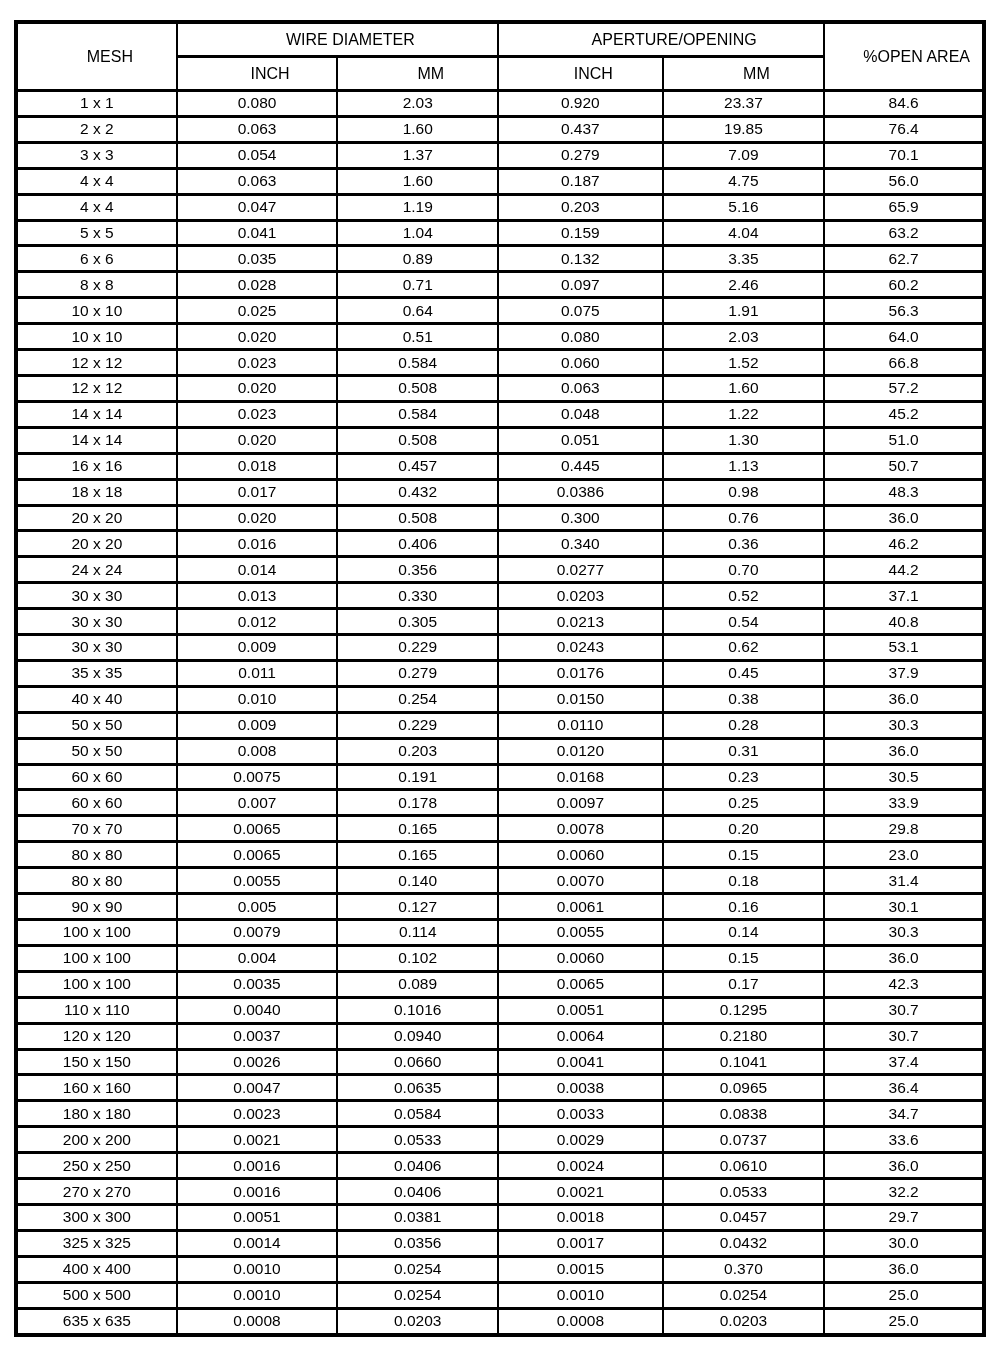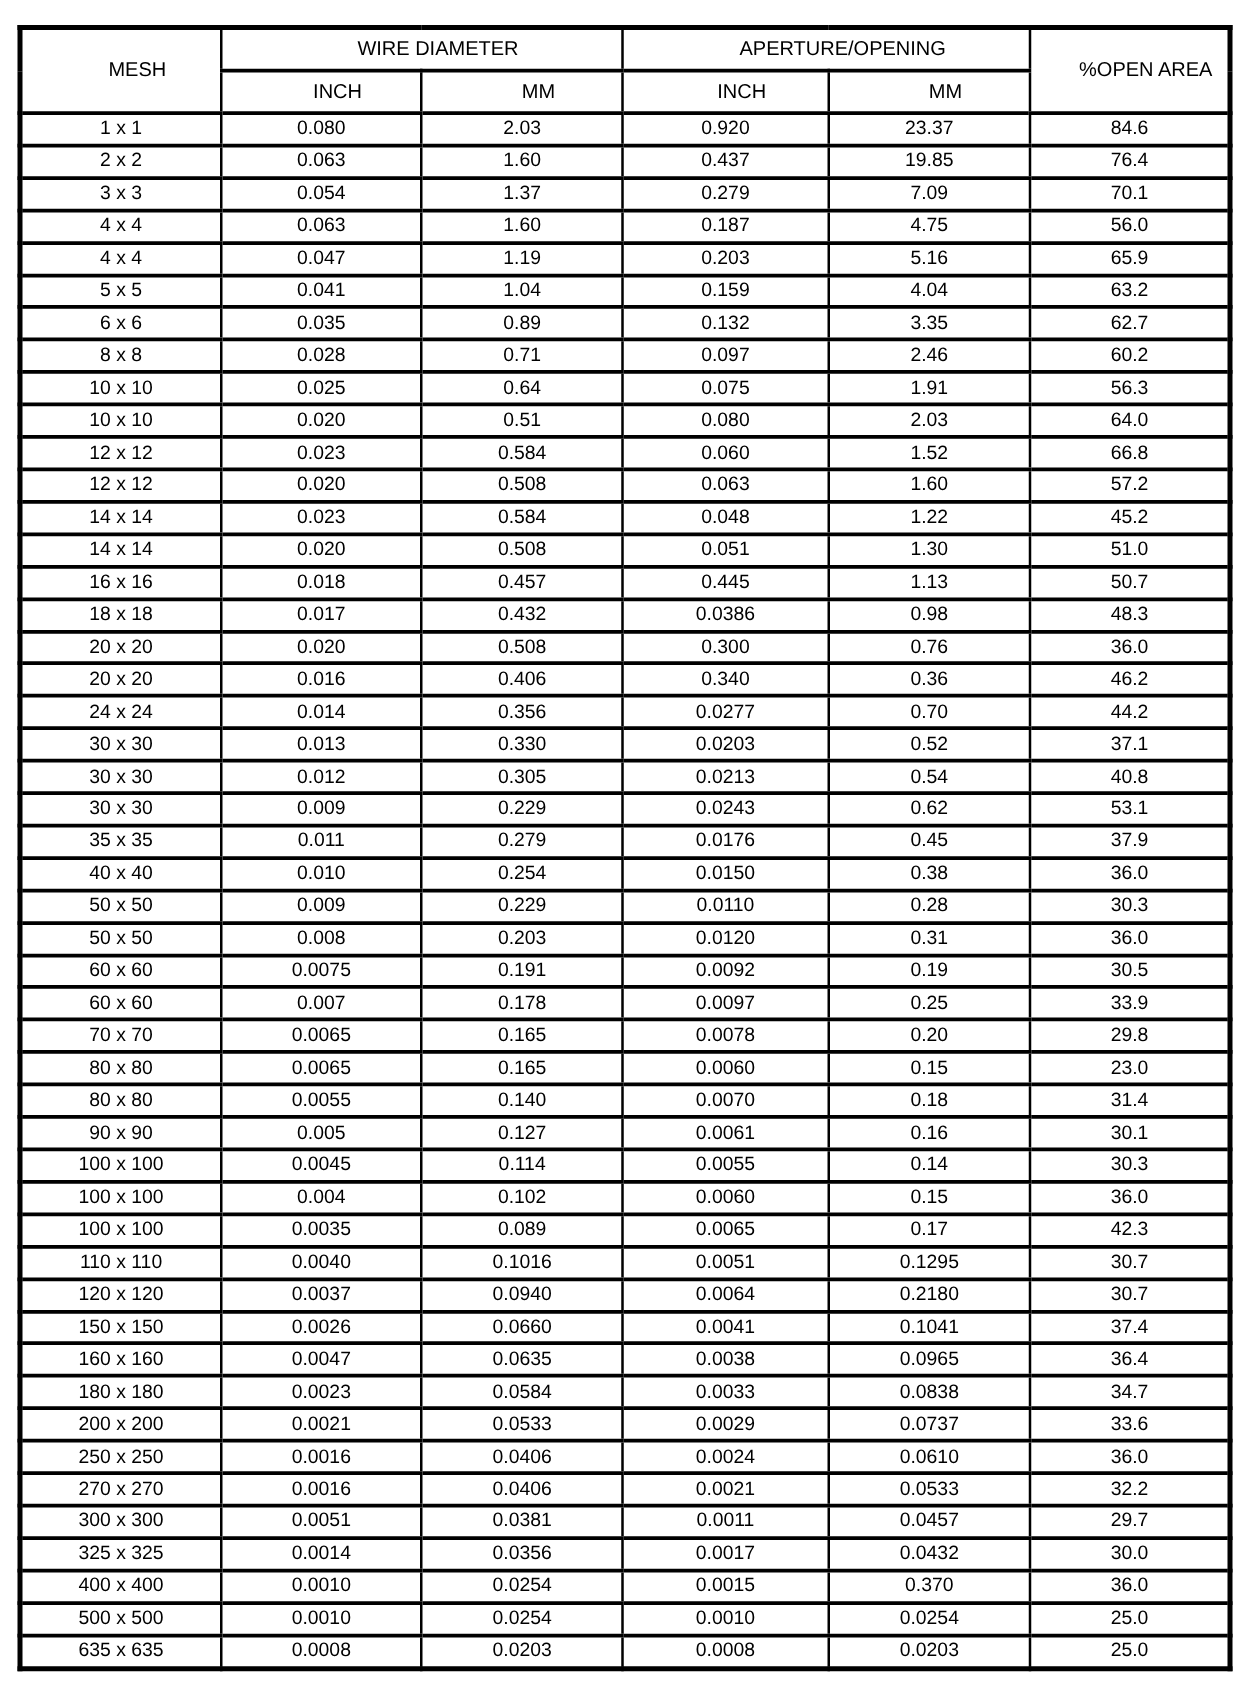--- a/index.html
+++ b/index.html
@@ -285,22 +285,22 @@
           <td>0.008</td>
           <td>0.203</td>
           <td>0.0120</td>
           <td>0.31</td>
           <td>36.0</td>
         </tr>
         <tr>
           <td>60 x 60</td>
           <td>0.0075</td>
           <td>0.191</td>
-          <td>0.0092</td>
-          <td>0.19</td>
+          <td>0.0168</td>
+          <td>0.23</td>
           <td>30.5</td>
         </tr>
         <tr>
           <td>60 x 60</td>
           <td>0.007</td>
           <td>0.178</td>
           <td>0.0097</td>
           <td>0.25</td>
           <td>33.9</td>
         </tr>
@@ -331,21 +331,21 @@
         <tr>
           <td>90 x 90</td>
           <td>0.005</td>
           <td>0.127</td>
           <td>0.0061</td>
           <td>0.16</td>
           <td>30.1</td>
         </tr>
         <tr>
           <td>100 x 100</td>
-          <td>0.0045</td>
+          <td>0.0079</td>
           <td>0.114</td>
           <td>0.0055</td>
           <td>0.14</td>
           <td>30.3</td>
         </tr>
         <tr>
           <td>100 x 100</td>
           <td>0.004</td>
           <td>0.102</td>
           <td>0.0060</td>
@@ -421,21 +421,21 @@
           <td>0.0016</td>
           <td>0.0406</td>
           <td>0.0021</td>
           <td>0.0533</td>
           <td>32.2</td>
         </tr>
         <tr>
           <td>300 x 300</td>
           <td>0.0051</td>
           <td>0.0381</td>
-          <td>0.0011</td>
+          <td>0.0018</td>
           <td>0.0457</td>
           <td>29.7</td>
         </tr>
         <tr>
           <td>325 x 325</td>
           <td>0.0014</td>
           <td>0.0356</td>
           <td>0.0017</td>
           <td>0.0432</td>
           <td>30.0</td>

